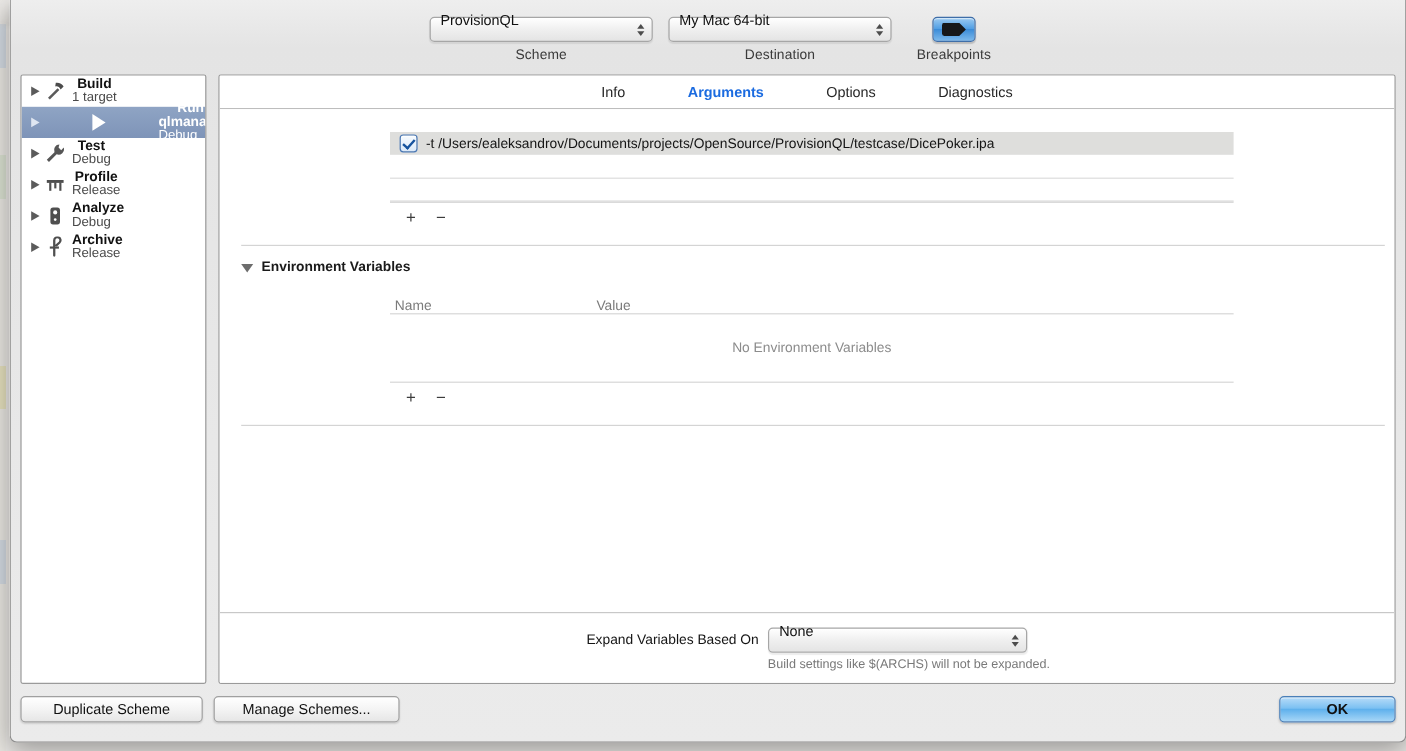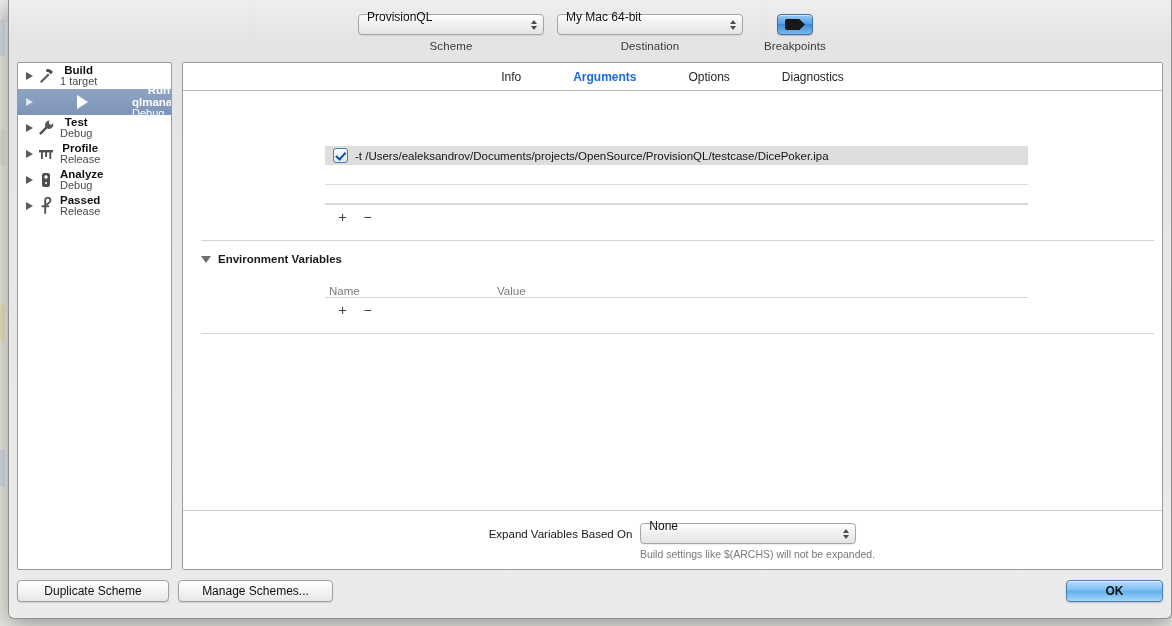--- a/index.html
+++ b/index.html
@@ -155,21 +155,21 @@
   .sch-title { font-size: 11.5px; font-weight: bold; color: #111; text-align: center; }
   .sch-sub   { font-size: 11px; color: #4a4a4a; }
   .scheme-row.selected .sch-title,
   .scheme-row.selected .sch-sub { color: #ffffff; }
 
   .detail {
     flex: 1; margin-left: 10px;
     background: #ffffff;
     border: 1px solid #9a9a9a; border-radius: 2px;
     position: relative; overflow: hidden;
-    display: flex; flex-direction: column; gap: 36px;
+    display: flex; flex-direction: column;
   }
 
   
   .tabbar {
     height: 27px; flex: 0 0 27px;
     display: flex; align-items: center; justify-content: center;
     gap: 48px;
     border-bottom: 1px solid #bdbdbd;
     background: #ffffff;
   }
@@ -444,21 +444,21 @@
           <span class="disclosure">
             <i></i>
           </span>
           <span class="sch-icon">
             <svg width="18" height="18" viewBox="0 0 18 18">
               <path d="M8.2 16 L8.2 3.2 a2.6 2.6 0 1 1 4.4 1.9 L10 7.4" stroke="#4f4f4f" stroke-width="1.9" fill="none" stroke-linecap="round"></path>
               <rect x="4.5" y="8.4" width="7.6" height="1.8" fill="#4f4f4f"></rect>
             </svg>
           </span>
           <span class="sch-text">
-            <span class="sch-title">Passed</span>
+            <span class="sch-title">Archive</span>
             <span class="sch-sub">Release</span>
           </span>
         </div>
       </div>
 
     <div class="detail">
 
       <div class="tabbar" id="tabbar">
           <div class="tab">Info</div>
           <div class="tab active">Arguments</div>
@@ -487,20 +487,21 @@
         <div class="section-head">
           <span class="twisty"></span>
           <span class="section-title">Environment Variables</span>
         </div>
 
         <div class="tbl" style="margin-top:14px">
           <div class="colhead">
             <span class="c1">Name</span>
             <span class="c2">Value</span>
           </div>
+          <div class="empty-msg">No Environment Variables</div>
           <div class="plusminus" style="border-top:none">
             <span class="pm">+</span>
             <span class="pm">−</span>
           </div>
         </div>
 
         <div class="hrule" style="margin-top:12px"></div>
 
         <div class="expandbar">
           <div class="expand-row">

